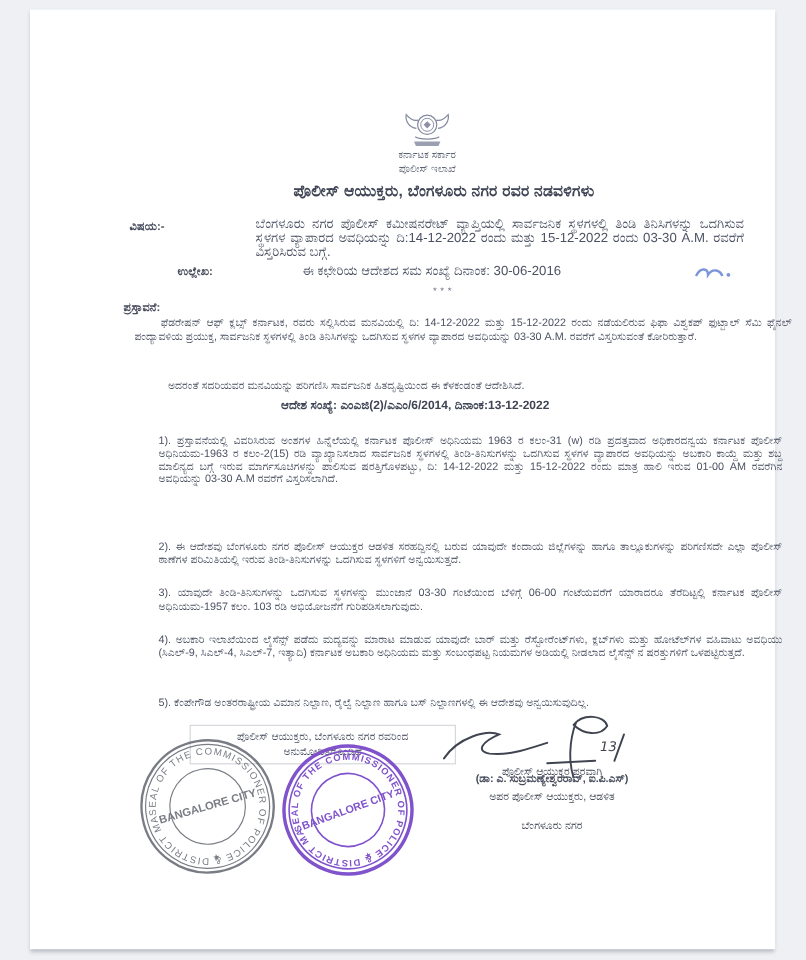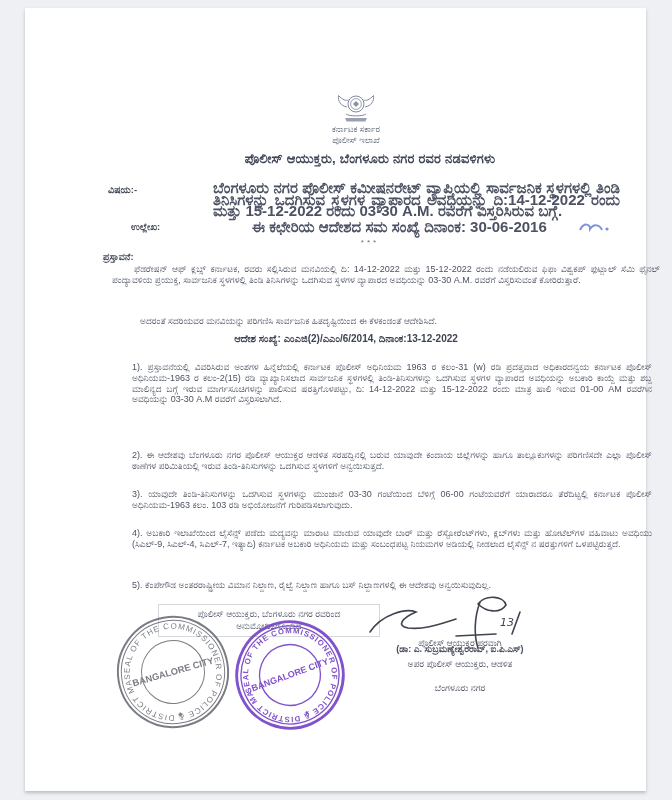--- a/index.html
+++ b/index.html
@@ -12,21 +12,21 @@
   .abs{position:absolute;}
   .page{
     left:25px;top:8px;width:621px;height:783px;
     background:#ffffff;
     box-shadow:0 2px 3px rgba(90,95,110,.35);
   }
   .center{text-align:center;}
   .small{font-size:8.5px;line-height:11px;color:#5a6172;}
   .doc-title{font-size:13px;font-weight:bold;color:#3e4454;letter-spacing:.2px;}
   .label{font-size:9.5px;font-weight:bold;color:#454b5a;margin-left:16px;}
-  .body-text{font-size:15px;line-height:11.5px;text-align:justify;color:#4c5263;font-weight:bold;}
+  .body-text{font-size:11px;line-height:11.5px;text-align:justify;color:#4c5263;}
   .para{font-size:9px;line-height:10.8px;text-align:justify;color:#4c5263;margin-left:38px;}
   .order-line{font-size:10px;font-weight:bold;color:#3e4454;}
   .sep{font-size:8px;letter-spacing:3px;color:#6a7080;}
   .approved-box{
     border:1px solid #d6d8dd;background:rgba(255,255,255,.6);
     font-size:9px;line-height:11.5px;color:#4c5263;text-align:center;
     padding:4px 6px;
   }
   .sig-text{font-size:9px;line-height:12px;color:#454b5a;text-align:center;}
   .sig-name{font-weight:bold;}
@@ -52,41 +52,41 @@
 </div>
 
 <div class="abs small center" style="left:236px;top:124px;width:240px;">ಕರ್ನಾಟಕ ಸರ್ಕಾರ</div>
 <div class="abs small center" style="left:236px;top:135px;width:240px;">ಪೊಲೀಸ್ ಇಲಾಖೆ</div>
 
 <div class="abs doc-title center" style="left:26px;top:151px;width:616px;margin-left:36px;">ಪೊಲೀಸ್ ಆಯುಕ್ತರು, ಬೆಂಗಳೂರು ನಗರ ರವರ ನಡವಳಿಗಳು</div>
 
 <div class="abs label" style="left:92px;top:184px;">ವಿಷಯ:-</div>
 <div class="abs body-text" style="left:213px;top:182px;width:407px;">ಬೆಂಗಳೂರು ನಗರ ಪೊಲೀಸ್ ಕಮೀಷನರೇಟ್ ವ್ಯಾಪ್ತಿಯಲ್ಲಿ ಸಾರ್ವಜನಿಕ ಸ್ಥಳಗಳಲ್ಲಿ ತಿಂಡಿ ತಿನಿಸಿಗಳನ್ನು ಒದಗಿಸುವ ಸ್ಥಳಗಳ ವ್ಯಾಪಾರದ ಅವಧಿಯನ್ನು ದಿ:14-12-2022 ರಂದು ಮತ್ತು 15-12-2022 ರಂದು 03-30 A.M. ರವರೆಗೆ ವಿಸ್ತರಿಸಿರುವ ಬಗ್ಗೆ.</div>
 
-<div class="abs label" style="left:79px;top:221px;padding-left:36px;">ಉಲ್ಲೇಖ:</div>
+<div class="abs label" style="left:96px;top:221px;padding-left:36px;">ಉಲ್ಲೇಖ:</div>
 <div class="abs body-text" style="left:213px;top:221px;width:407px;margin-left:39px;">ಈ ಕಛೇರಿಯ ಆದೇಶದ ಸಮ ಸಂಖ್ಯೆ ದಿನಾಂಕ: 30-06-2016</div>
 
 <div class="abs" style="left:576px;top:218px;width:36px;height:18px;">
   <svg width="36" height="18" viewBox="0 0 36 18">
     <path d="M4,12 C8,4 14,6 14,11 C18,5 24,7 26,12" stroke="#5b79d0" stroke-width="2" fill="none" opacity=".8"></path>
     <circle cx="31" cy="11" r="1.6" fill="#5b79d0" opacity=".8"></circle>
   </svg>
 </div>
 
 <div class="abs sep center" style="left:60px;top:238px;width:620px;">***</div>
 
 <div class="abs label" style="left:87px;top:251px;">ಪ್ರಸ್ತಾವನೆ:</div>
 <div class="abs para" style="left:74px;top:264px;width:548px;text-indent:22px;">ಫೆಡರೇಷನ್ ಆಫ್ ಕ್ಲಬ್ಸ್ ಕರ್ನಾಟಕ, ರವರು ಸಲ್ಲಿಸಿರುವ ಮನವಿಯಲ್ಲಿ ದಿ: 14-12-2022 ಮತ್ತು 15-12-2022 ರಂದು ನಡೆಯಲಿರುವ ಫಿಫಾ ವಿಶ್ವಕಪ್ ಫುಟ್ಬಾಲ್ ಸೆಮಿ ಫೈನಲ್ ಪಂದ್ಯಾವಳಿಯ ಪ್ರಯುಕ್ತ, ಸಾರ್ವಜನಿಕ ಸ್ಥಳಗಳಲ್ಲಿ ತಿಂಡಿ ತಿನಿಸಿಗಳನ್ನು ಒದಗಿಸುವ ಸ್ಥಳಗಳ ವ್ಯಾಪಾರದ ಅವಧಿಯನ್ನು 03-30 A.M. ರವರೆಗೆ ವಿಸ್ತರಿಸುವಂತೆ ಕೋರಿರುತ್ತಾರೆ.</div>
 <div class="abs para" style="left:74px;top:316px;width:548px;text-indent:28px;">ಅದರಂತೆ ಸದರಿಯವರ ಮನವಿಯನ್ನು ಪರಿಗಣಿಸಿ ಸಾರ್ವಜನಿಕ ಹಿತದೃಷ್ಟಿಯಿಂದ ಈ ಕೆಳಕಂಡಂತೆ ಆದೇಶಿಸಿದೆ.</div>
 
 <div class="abs order-line center" style="left:26px;top:333px;width:640px;">ಆದೇಶ ಸಂಖ್ಯೆ: ಎಂಎಜಿ(2)/ಎಎಂ/6/2014, ದಿನಾಂಕ:13-12-2022</div>
 
 <div class="abs para" style="left:94px;top:362px;width:520px;">1). ಪ್ರಸ್ತಾವನೆಯಲ್ಲಿ ವಿವರಿಸಿರುವ ಅಂಶಗಳ ಹಿನ್ನೆಲೆಯಲ್ಲಿ ಕರ್ನಾಟಕ ಪೊಲೀಸ್ ಅಧಿನಿಯಮ 1963 ರ ಕಲಂ-31 (w) ರಡಿ ಪ್ರದತ್ತವಾದ ಅಧಿಕಾರದನ್ವಯ ಕರ್ನಾಟಕ ಪೊಲೀಸ್ ಅಧಿನಿಯಮ-1963 ರ ಕಲಂ-2(15) ರಡಿ ವ್ಯಾಖ್ಯಾನಿಸಲಾದ ಸಾರ್ವಜನಿಕ ಸ್ಥಳಗಳಲ್ಲಿ ತಿಂಡಿ-ತಿನಿಸುಗಳನ್ನು ಒದಗಿಸುವ ಸ್ಥಳಗಳ ವ್ಯಾಪಾರದ ಅವಧಿಯನ್ನು ಅಬಕಾರಿ ಕಾಯ್ದೆ ಮತ್ತು ಶಬ್ದ ಮಾಲಿನ್ಯದ ಬಗ್ಗೆ ಇರುವ ಮಾರ್ಗಸೂಚಿಗಳನ್ನು ಪಾಲಿಸುವ ಷರತ್ತಿಗೊಳಪಟ್ಟು, ದಿ: 14-12-2022 ಮತ್ತು 15-12-2022 ರಂದು ಮಾತ್ರ ಹಾಲಿ ಇರುವ 01-00 AM ರವರೆಗಿನ ಅವಧಿಯನ್ನು 03-30 A.M ರವರೆಗೆ ವಿಸ್ತರಿಸಲಾಗಿದೆ.</div>
 <div class="abs para" style="left:94px;top:450px;width:520px;">2). ಈ ಆದೇಶವು ಬೆಂಗಳೂರು ನಗರ ಪೊಲೀಸ್ ಆಯುಕ್ತರ ಆಡಳಿತ ಸರಹದ್ದಿನಲ್ಲಿ ಬರುವ ಯಾವುದೇ ಕಂದಾಯ ಜಿಲ್ಲೆಗಳನ್ನು ಹಾಗೂ ತಾಲ್ಲೂಕುಗಳನ್ನು ಪರಿಗಣಿಸದೇ ಎಲ್ಲಾ ಪೊಲೀಸ್ ಠಾಣೆಗಳ ಪರಿಮಿತಿಯಲ್ಲಿ ಇರುವ ತಿಂಡಿ-ತಿನಿಸುಗಳನ್ನು ಒದಗಿಸುವ ಸ್ಥಳಗಳಿಗೆ ಅನ್ವಯಿಸುತ್ತದೆ.</div>
-<div class="abs para" style="left:94px;top:489px;width:520px;">3). ಯಾವುದೇ ತಿಂಡಿ-ತಿನಿಸುಗಳನ್ನು ಒದಗಿಸುವ ಸ್ಥಳಗಳನ್ನು ಮುಂಜಾನೆ 03-30 ಗಂಟೆಯಿಂದ ಬೆಳಿಗ್ಗೆ 06-00 ಗಂಟೆಯವರೆಗೆ ಯಾರಾದರೂ ತೆರೆದಿಟ್ಟಲ್ಲಿ ಕರ್ನಾಟಕ ಪೊಲೀಸ್ ಅಧಿನಿಯಮ-1963 ಕಲಂ. 103 ರಡಿ ಅಭಿಯೋಜನೆಗೆ ಗುರಿಪಡಿಸಲಾಗುವುದು.</div>
+<div class="abs para" style="left:94px;top:489px;width:520px;">3). ಯಾವುದೇ ತಿಂಡಿ-ತಿನಿಸುಗಳನ್ನು ಒದಗಿಸುವ ಸ್ಥಳಗಳನ್ನು ಮುಂಜಾನೆ 03-30 ಗಂಟೆಯಿಂದ ಬೆಳಿಗ್ಗೆ 06-00 ಗಂಟೆಯವರೆಗೆ ಯಾರಾದರೂ ತೆರೆದಿಟ್ಟಲ್ಲಿ ಕರ್ನಾಟಕ ಪೊಲೀಸ್ ಅಧಿನಿಯಮ-1957 ಕಲಂ. 103 ರಡಿ ಅಭಿಯೋಜನೆಗೆ ಗುರಿಪಡಿಸಲಾಗುವುದು.</div>
 <div class="abs para" style="left:94px;top:528px;width:520px;">4). ಅಬಕಾರಿ ಇಲಾಖೆಯಿಂದ ಲೈಸೆನ್ಸ್ ಪಡೆದು ಮದ್ಯವನ್ನು ಮಾರಾಟ ಮಾಡುವ ಯಾವುದೇ ಬಾರ್ ಮತ್ತು ರೆಸ್ಟೋರೆಂಟ್‌ಗಳು, ಕ್ಲಬ್‌ಗಳು ಮತ್ತು ಹೋಟೆಲ್‌ಗಳ ವಹಿವಾಟು ಅವಧಿಯು (ಸಿಎಲ್-9, ಸಿಎಲ್-4, ಸಿಎಲ್-7, ಇತ್ಯಾದಿ) ಕರ್ನಾಟಕ ಅಬಕಾರಿ ಅಧಿನಿಯಮ ಮತ್ತು ಸಂಬಂಧಪಟ್ಟ ನಿಯಮಗಳ ಅಡಿಯಲ್ಲಿ ನೀಡಲಾದ ಲೈಸೆನ್ಸ್ ನ ಷರತ್ತುಗಳಿಗೆ ಒಳಪಟ್ಟಿರುತ್ತದೆ.</div>
 <div class="abs para" style="left:94px;top:580px;width:520px;">5). ಕೆಂಪೇಗೌಡ ಅಂತರರಾಷ್ಟ್ರೀಯ ವಿಮಾನ ನಿಲ್ದಾಣ, ರೈಲ್ವೆ ನಿಲ್ದಾಣ ಹಾಗೂ ಬಸ್ ನಿಲ್ದಾಣಗಳಲ್ಲಿ ಈ ಆದೇಶವು ಅನ್ವಯಿಸುವುದಿಲ್ಲ.</div>
 
 <div class="abs approved-box" style="left:158px;top:604px;width:208px;">ಪೊಲೀಸ್ ಆಯುಕ್ತರು, ಬೆಂಗಳೂರು ನಗರ ರವರಿಂದ ಅನುಮೋದಿತಗೊಂಡಿದೆ</div>
 
 <div class="abs" style="left:114px;top:613px;width:118px;height:118px;transform:rotate(-10deg);opacity:.85;">
   <svg width="118" height="118" viewBox="0 0 120 120">
     <defs>
       <path id="ringL" d="M 60,60 m -44,0 a 44,44 0 1,1 88,0 a 44,44 0 1,1 -88,0"></path>
     </defs>

